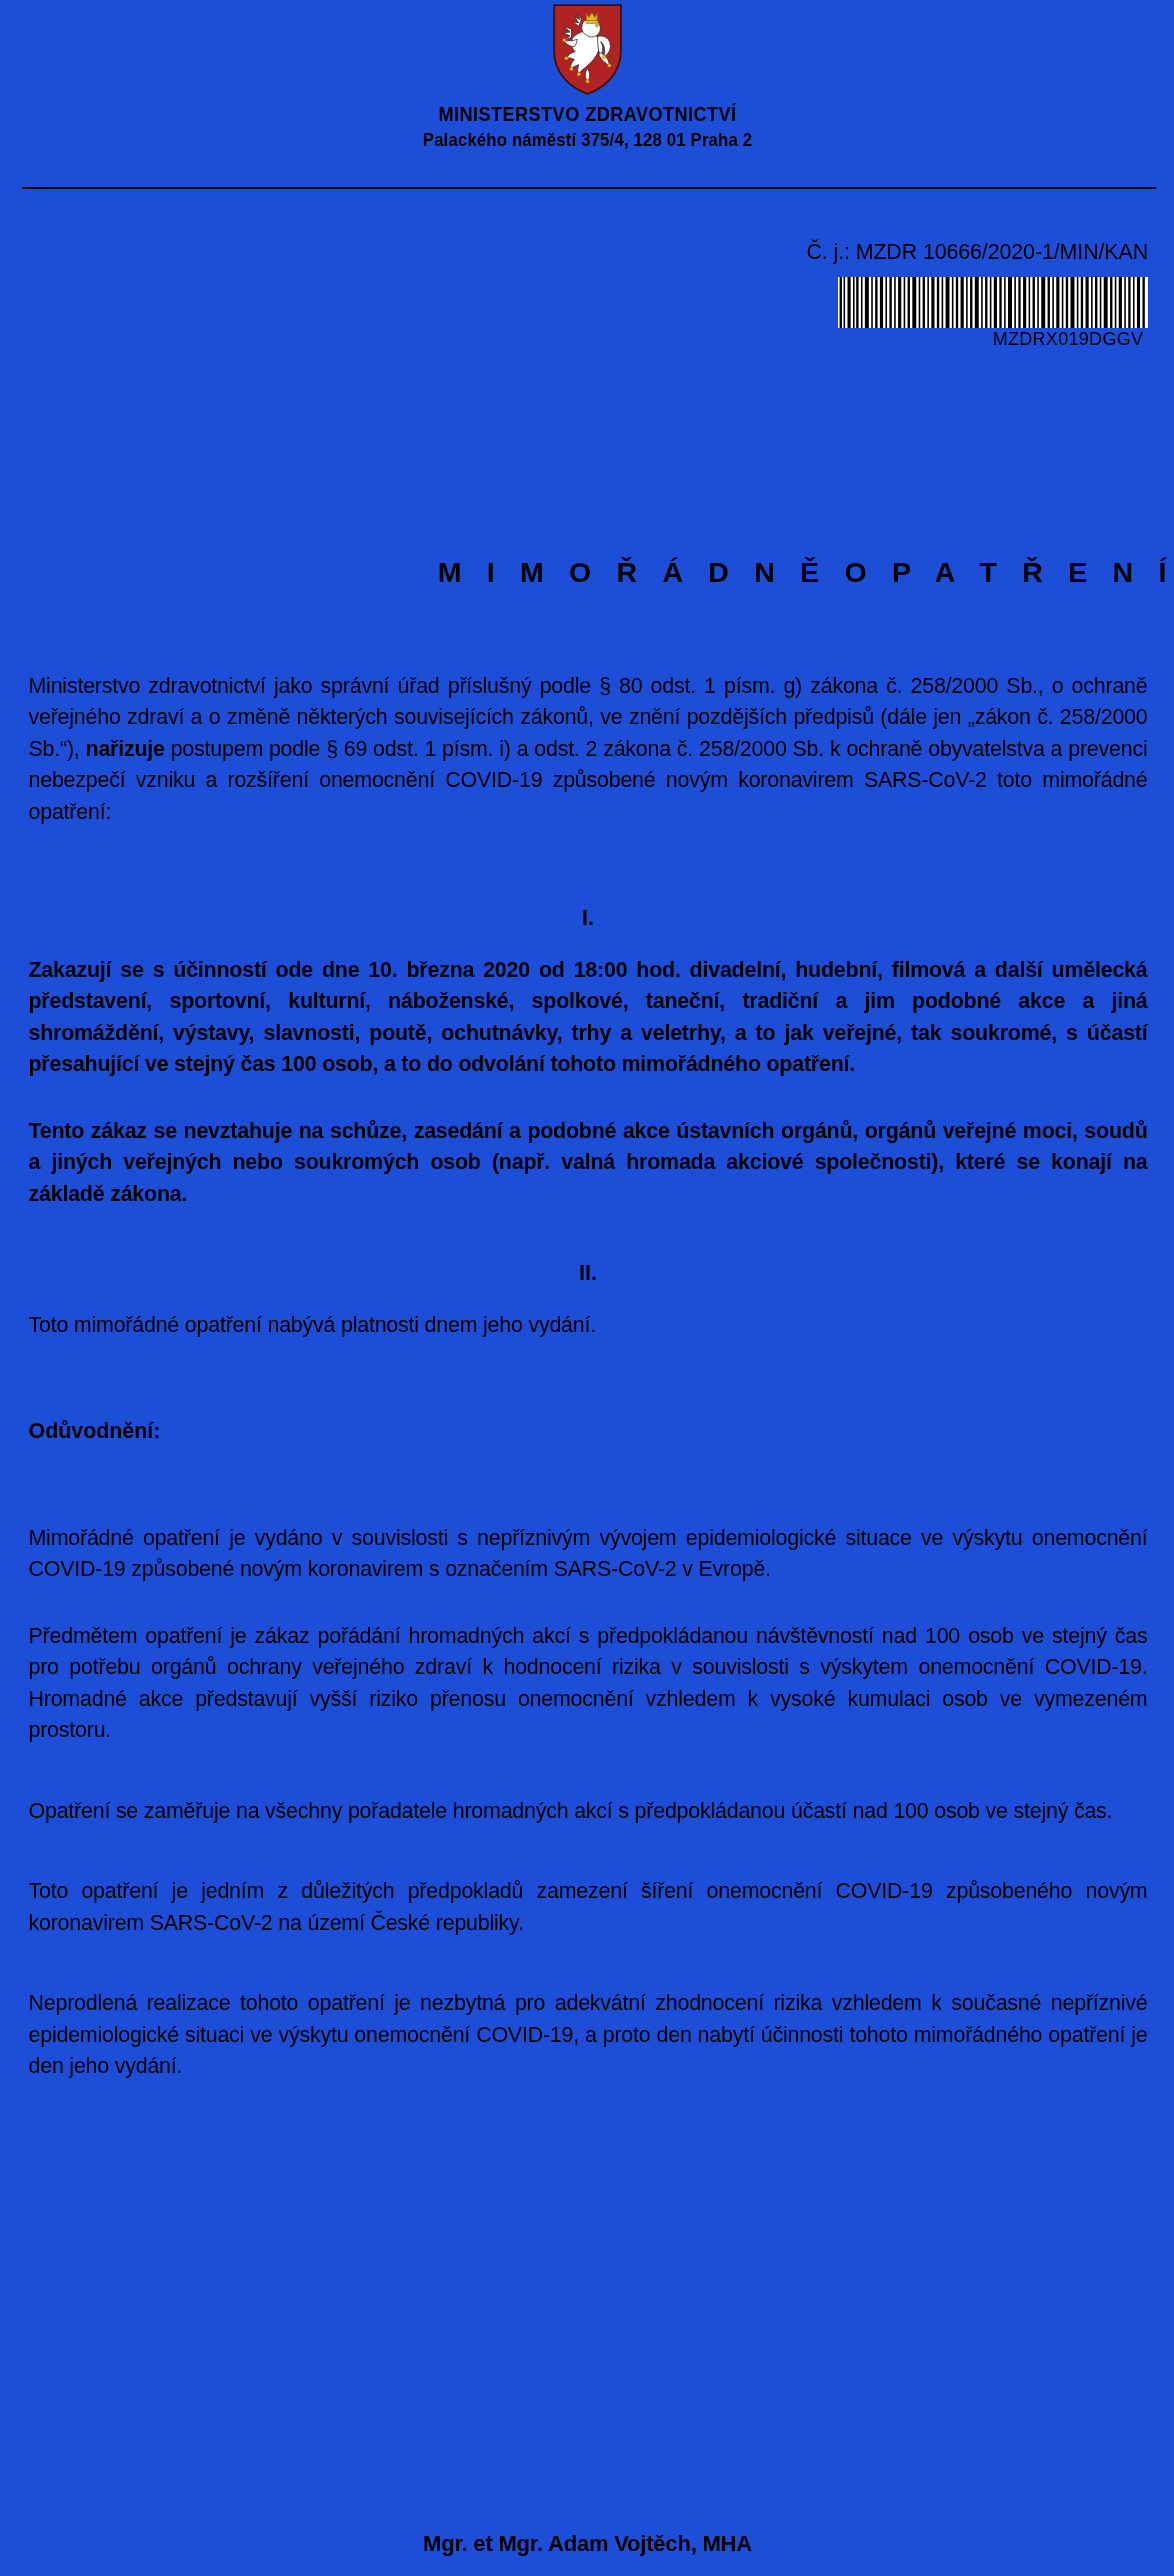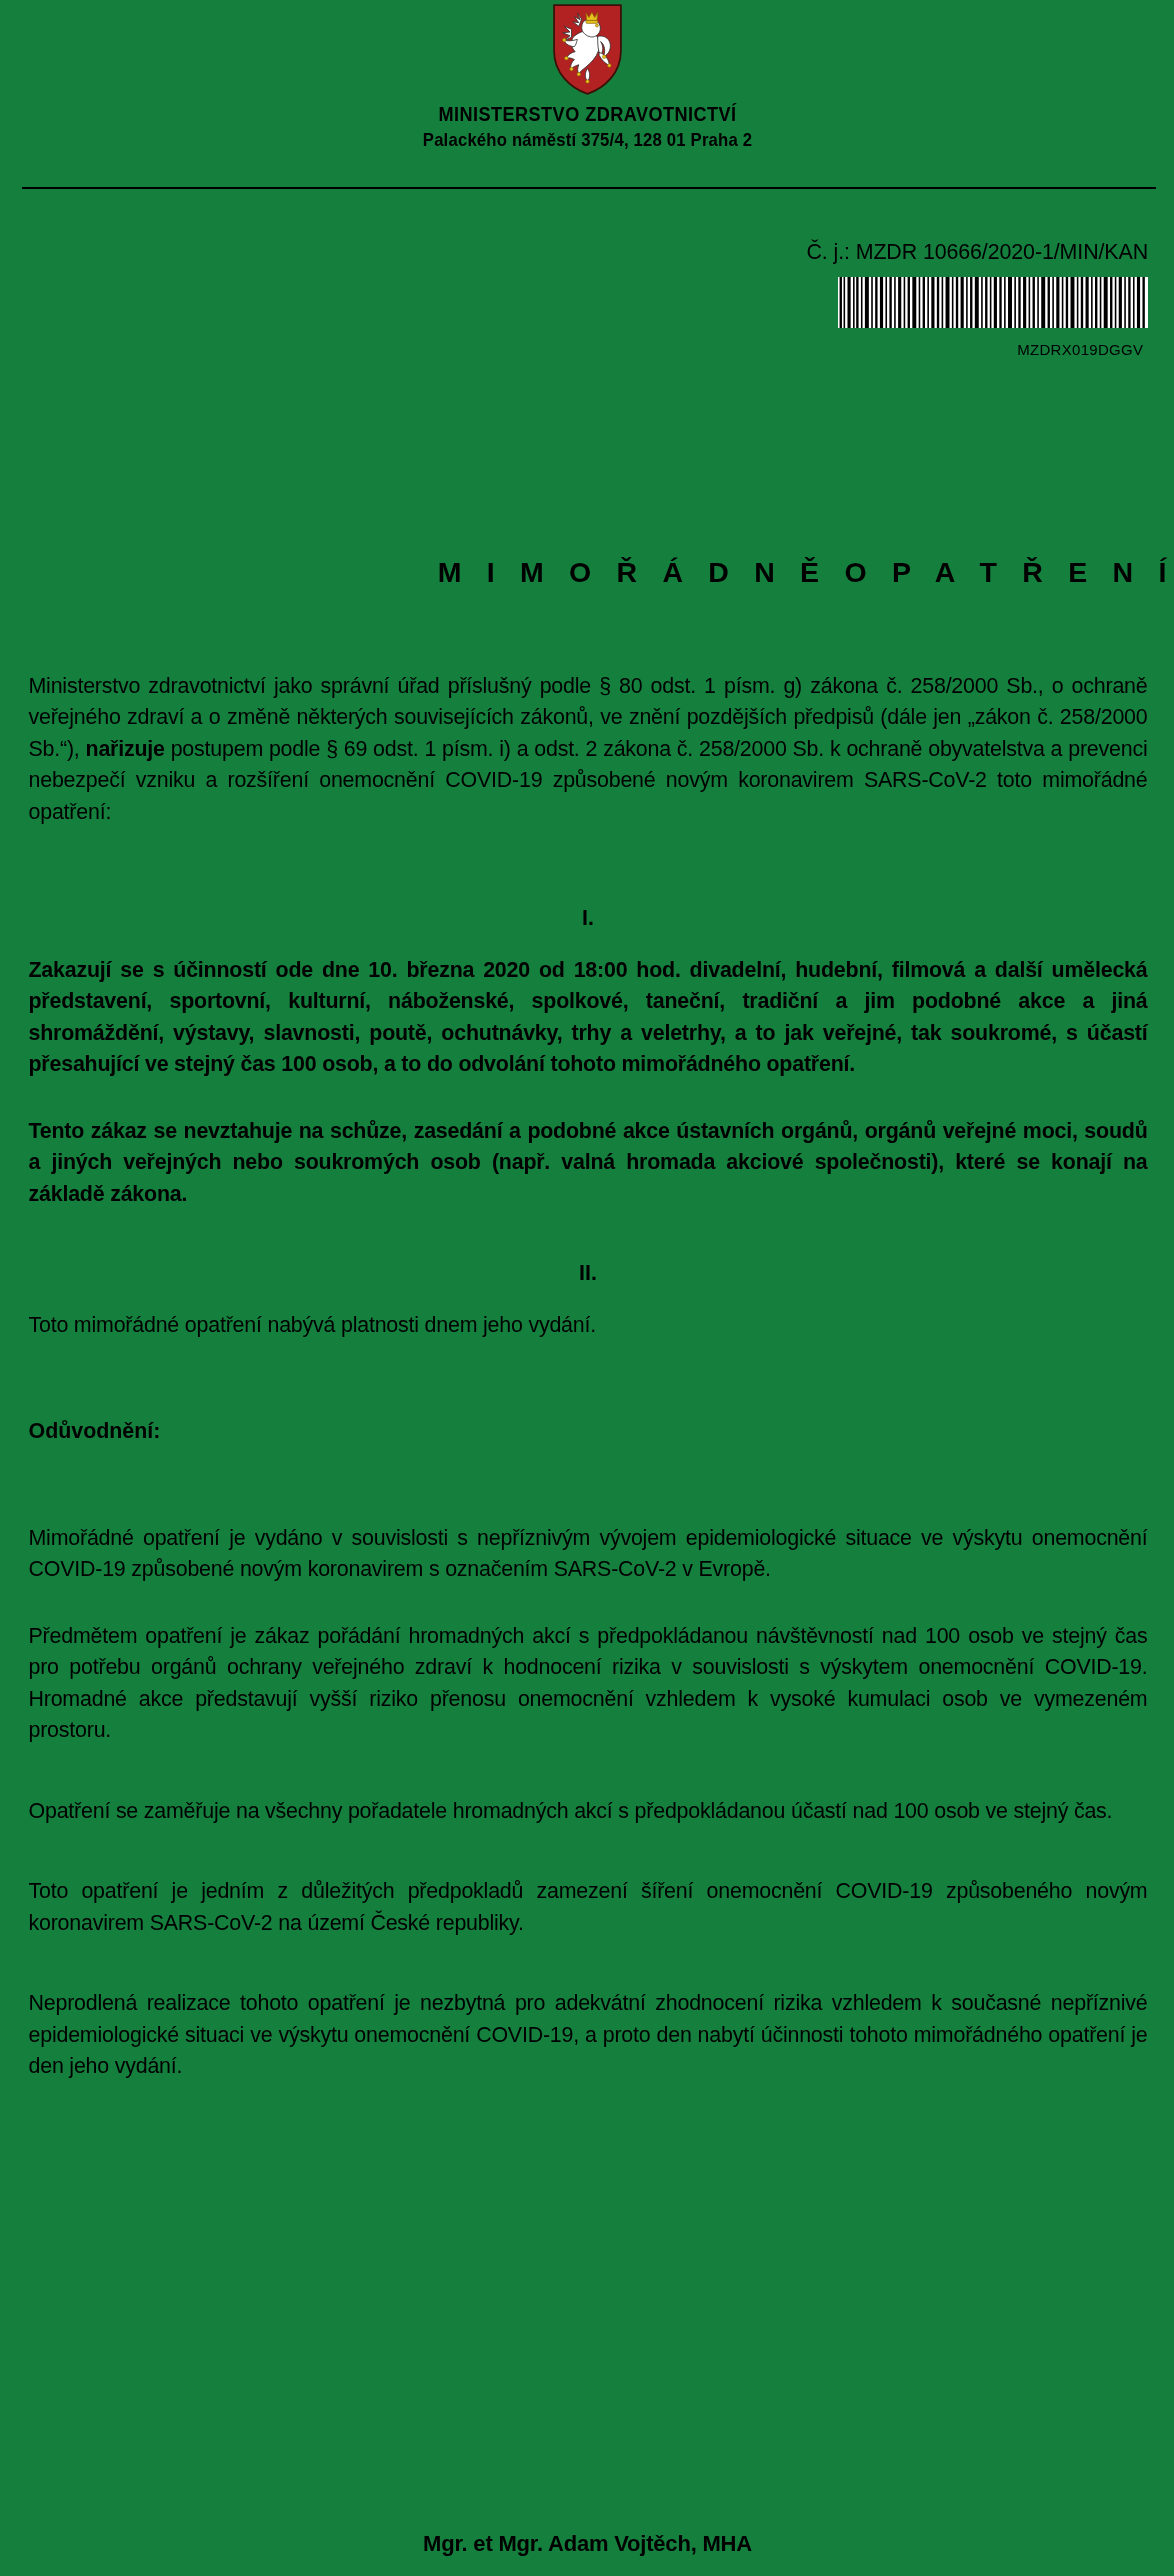--- a/index.html
+++ b/index.html
@@ -9,21 +9,21 @@
     background: #ffffff;
   }
   body {
     font-family: "Liberation Sans", sans-serif;
     color: #000000;
   }
   .page {
     position: relative;
     width: 1175px;
     height: 2576px;
-    background: #15803d;
+    background: #1d4ed8;
     overflow: hidden;
   }
 
   
   .header {
     position: absolute;
     top: 0;
     left: 0;
     width: 1175px;
   }
@@ -85,22 +85,22 @@
     display: flex;
     flex-direction: column;
     align-items: flex-end;
   }
   .barcode {
     height: 51px;
     width: 310px;
     display: block;
   }
   .barcode-label {
-    font-size: 15px;
-    margin-top: 13px;
+    font-size: 18px;
+    margin-top: 1px;
     letter-spacing: 0.3px;
     padding-right: 4.7px;
   }
 
   
   .doc-title {
     position: absolute;
     top: 556px;
     left: 0;
     width: 1175px;

